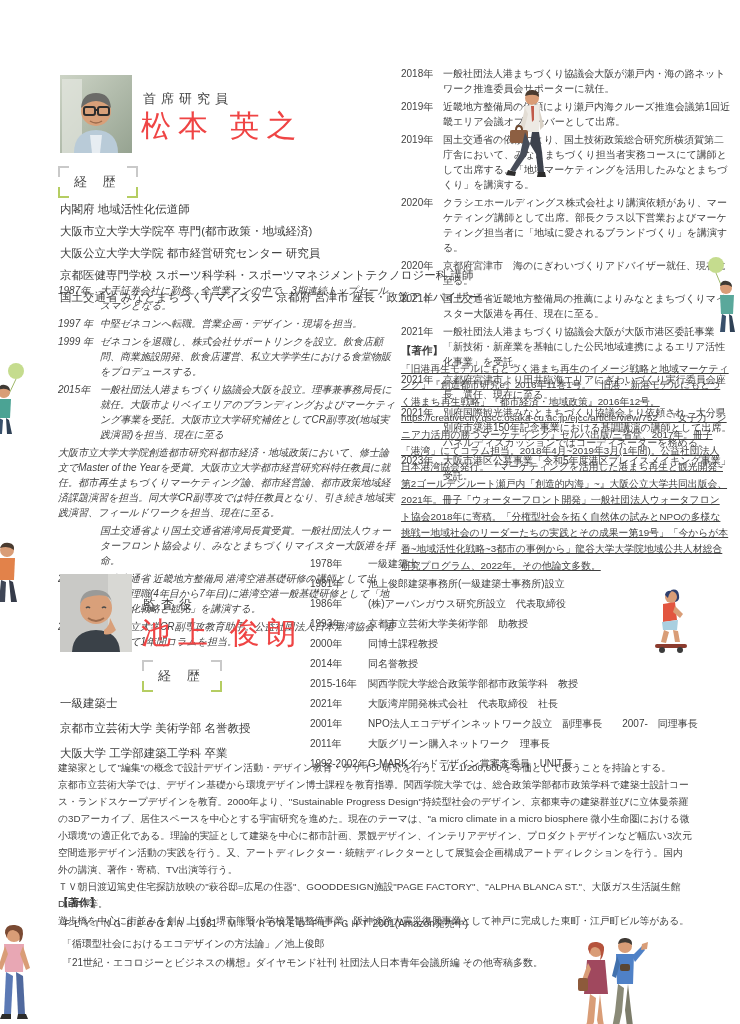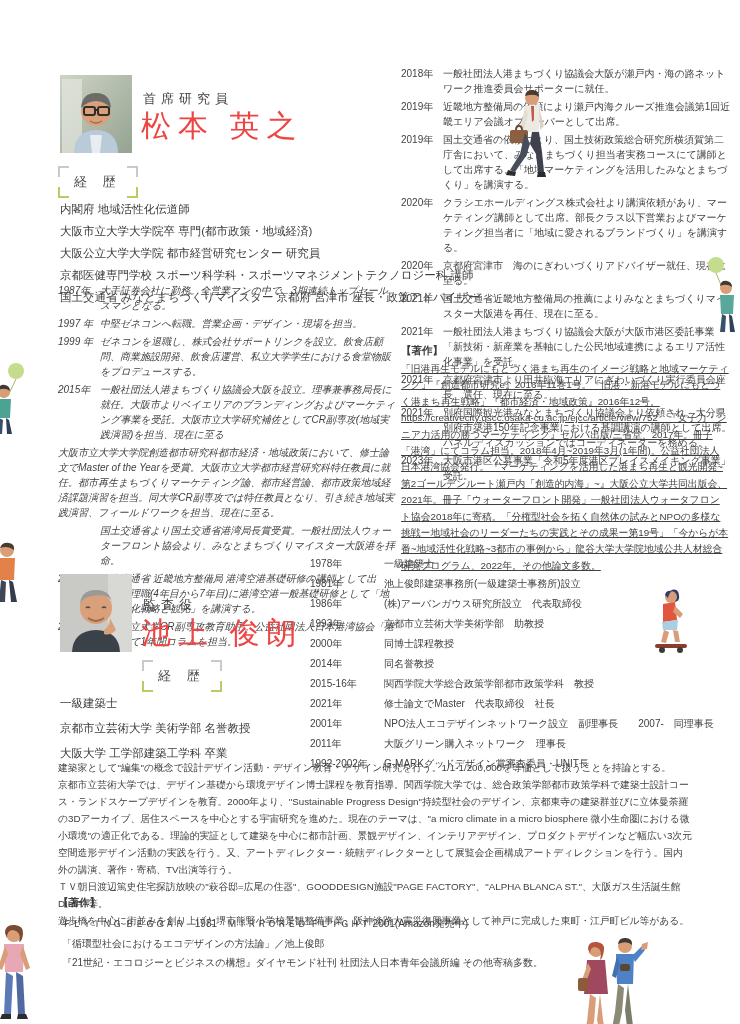--- a/index.html
+++ b/index.html
@@ -30,21 +30,21 @@
   
   .summary{font-size:11.5px;line-height:22px;color:#3c3c3c;}
   .summary div{white-space:nowrap;}
 
   
   .tl-list{font-size:10px;color:#3f3f3f;}
   .tl-row{display:flex;margin-bottom:3px;}
   .tl-year{flex:0 0 42px;line-height:15px;}
   .tl-text{flex:1;line-height:15px;}
   #p2-tl .tl-year{flex:0 0 58px;}
-  #p2-tl .tl-row{margin-bottom:5px;gap:16px;}
+  #p2-tl .tl-row{margin-bottom:5px;}
 
   
   .works-label{font-size:10.5px;font-weight:bold;color:#3c3c3c;}
   .works-body{font-size:9.8px;line-height:16.4px;color:#3f3f3f;}
 
   
   .desc{font-size:9.8px;line-height:17px;color:#3f3f3f;}
   .desc p{margin:0;}
 
   
@@ -253,21 +253,21 @@
     <div class="tl-row">
       <span class="tl-year">2014年</span>
       <span class="tl-text">同名誉教授</span>
     </div>
     <div class="tl-row">
       <span class="tl-year">2015-16年</span>
       <span class="tl-text">関西学院大学総合政策学部都市政策学科　教授</span>
     </div>
     <div class="tl-row">
       <span class="tl-year">2021年</span>
-      <span class="tl-text">修士論文でMaster　代表取締役　社長</span>
+      <span class="tl-text">大阪湾岸開発株式会社　代表取締役　社長</span>
     </div>
     <div class="tl-row">
       <span class="tl-year">2001年</span>
       <span class="tl-text">NPO法人エコデザインネットワーク設立　副理事長　　2007-　同理事長</span>
     </div>
     <div class="tl-row">
       <span class="tl-year">2011年</span>
       <span class="tl-text">大阪グリーン購入ネットワーク　理事長</span>
     </div>
     <div class="tl-row">

